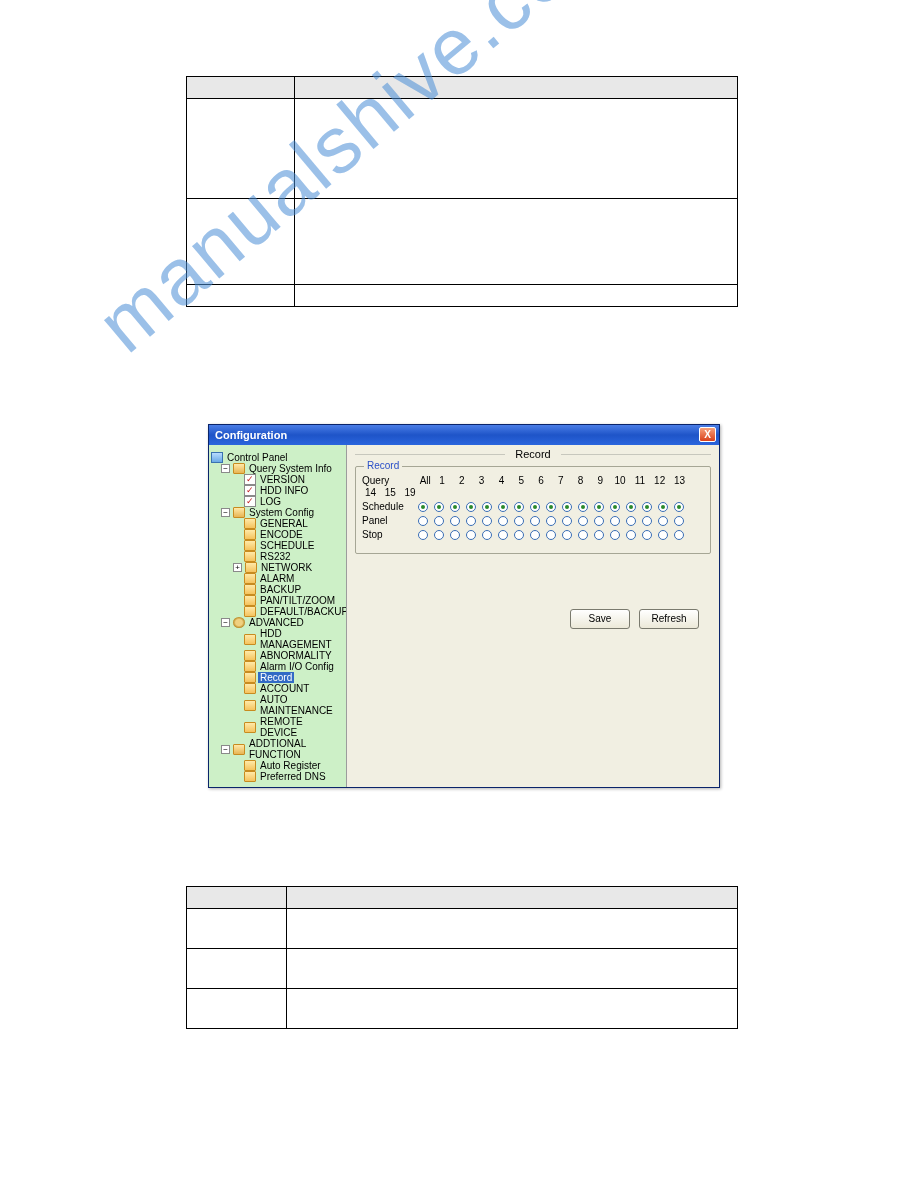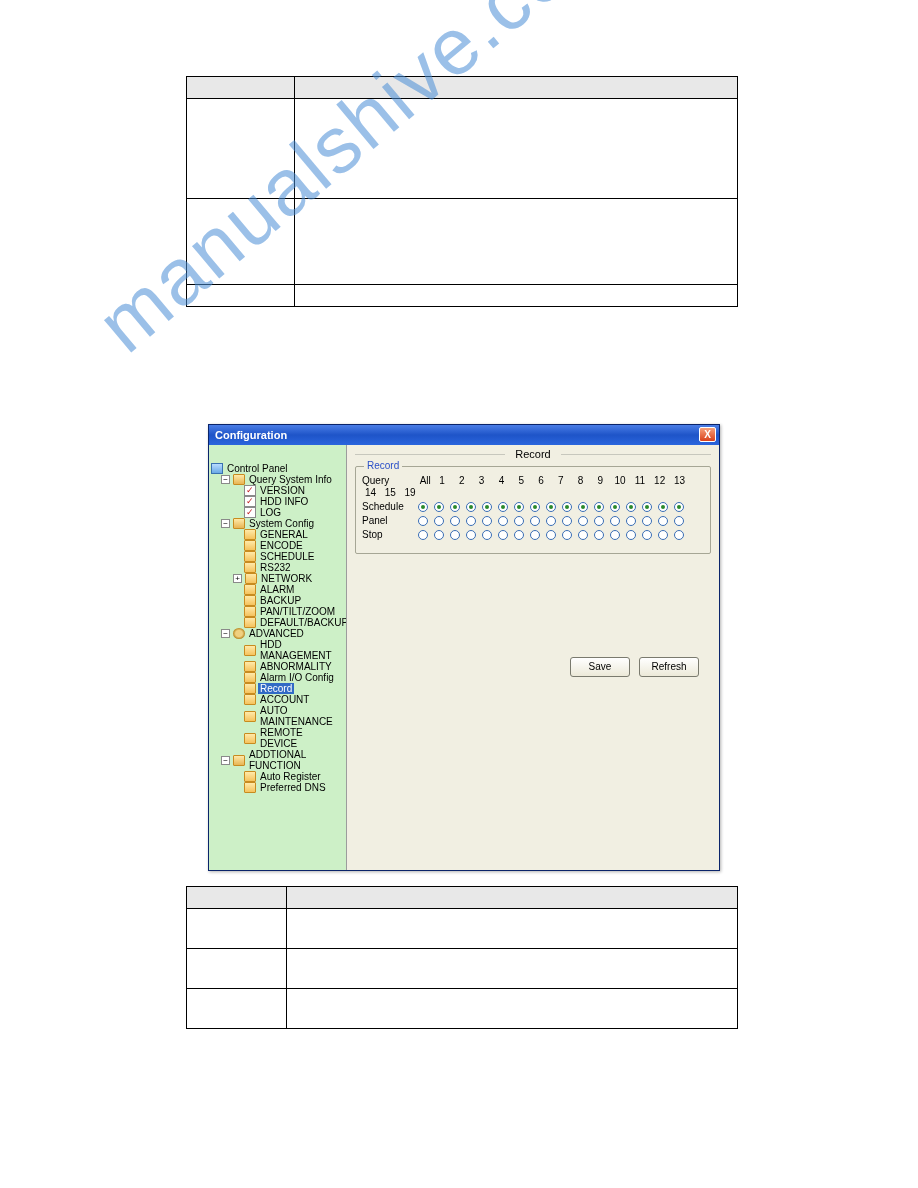--- a/index.html
+++ b/index.html
@@ -64,21 +64,21 @@
     letter-spacing: 2px;
     z-index: 50;
   }
 
   
   .dialog {
     position: absolute;
     left: 208px;
     top: 424px;
     width: 512px;
-    height: 447px;
+    height: 364px;
     border: 1px solid #0a246a;
     box-shadow: 1px 1px 3px rgba(0,0,0,0.3);
     background: #ece9d8;
     z-index: 2;
     overflow: hidden;
   }
   .titlebar {
     height: 20px;
     background: linear-gradient(to bottom, #4a7de6 0%, #1e54c8 50%, #2a65dd 100%);
     color: #fff;
@@ -106,21 +106,21 @@
   .dialog-body {
     display: flex;
     height: calc(100% - 20px);
   }
 
   
   .tree {
     width: 138px;
     background: #cdf0c7;
     border-right: 1px solid #9c9c9c;
-    padding: 18px 2px;
+    padding: 7px 2px;
     overflow: hidden;
     font-size: 10px;
     color: #000;
   }
   .tree .row { display: flex; align-items: center; gap: 2px; padding-left: 0; }
   .tree .toggle {
     width: 9px; height: 9px;
     border: 1px solid #8a8a8a;
     background: #fff;
     color: #000;
@@ -267,21 +267,20 @@
     height: 20px;
     background: linear-gradient(#fff,#ece9d8);
     border: 1px solid #7a7a6e;
     border-radius: 3px;
     text-align: center;
     line-height: 18px;
     font-size: 10px;
     margin-left: 6px;
     cursor: pointer;
     padding: 0 8px;
-    margin-top: 48px;
   }
 </style>
 </head>
 <body>
 
 <table class="table1">
   <tbody>
       <tr>
         <td></td>
         <td></td>

